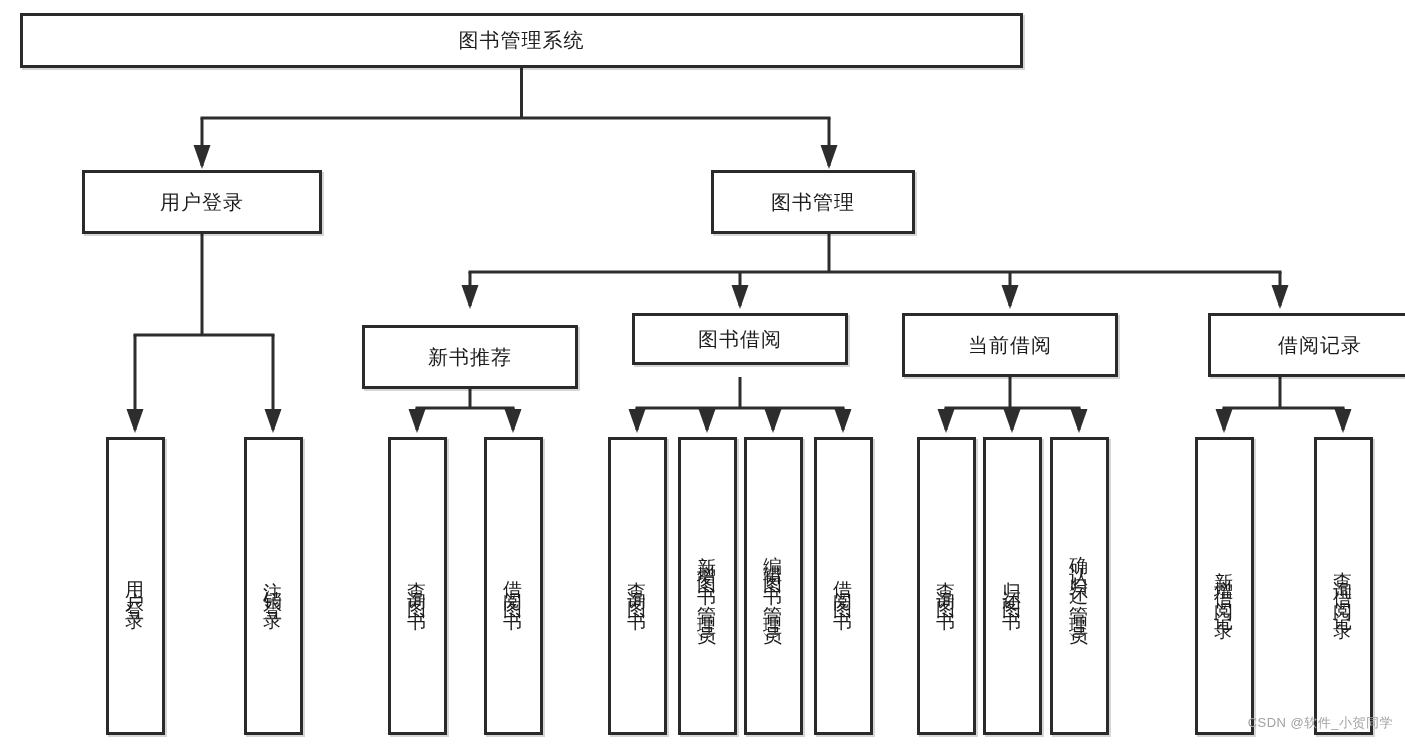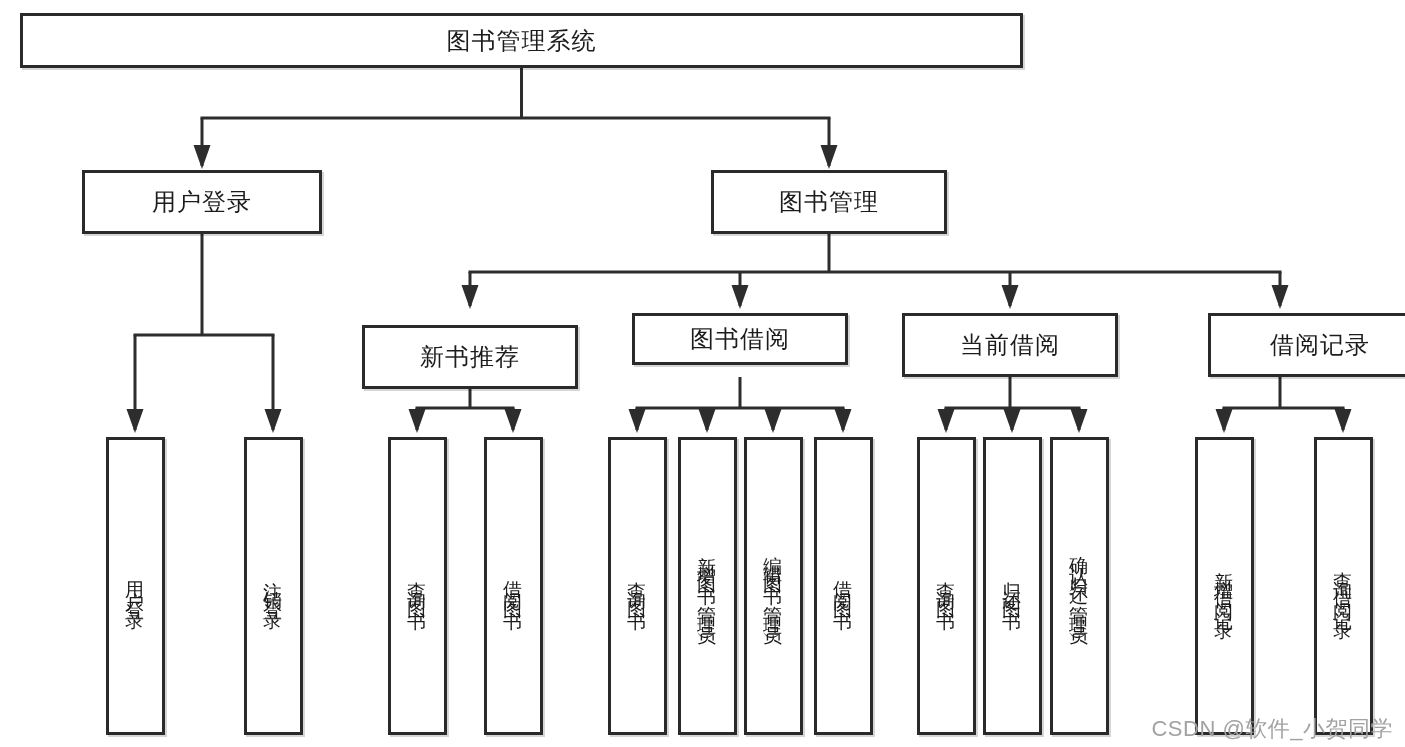--- a/index.html
+++ b/index.html
@@ -24,37 +24,37 @@
     background: #ffffff;
     border: 3px solid #2a2a2a;
     box-shadow: 2px 2px 0 rgba(0,0,0,0.16);
     display: flex;
     align-items: center;
     justify-content: center;
     color: #1c1c1c;
     z-index: 2;
   }
   .box.h span {
-    font-size: 24px;
+    font-size: 20px;
     letter-spacing: 1px;
     white-space: nowrap;
   }
   .box.v span {
     writing-mode: vertical-rl;
     text-orientation: mixed;
     font-size: 19px;
     line-height: 1;
     letter-spacing: 10px;
     white-space: nowrap;
   }
   .watermark {
     position: absolute;
     right: 12px;
     top: 714px;
-    font-size: 22px;
+    font-size: 13px;
     color: #a2a2a2;
     letter-spacing: 0.5px;
     z-index: 5;
     white-space: nowrap;
   }
 </style>
 </head>
 <body>
 
 <div class="canvas">
@@ -121,21 +121,21 @@
     </g>
   </svg>
 
   <div class="box h" style="left:20px; top:13px; width:1003px; height:55px;">
     <span>图书管理系统</span>
   </div>
 
   <div class="box h" style="left:82px; top:170px; width:240px; height:64px;">
     <span>用户登录</span>
   </div>
-  <div class="box h" style="left:711px; top:170px; width:236px; height:64px;">
+  <div class="box h" style="left:711px; top:170px; width:204px; height:64px;">
     <span>图书管理</span>
   </div>
 
   <div class="box h" style="left:362px; top:313px; width:216px; height:64px;margin-top:12px;">
     <span>新书推荐</span>
   </div>
   <div class="box h" style="left:632px; top:313px; width:216px; height:52px;">
     <span>图书借阅</span>
   </div>
   <div class="box h" style="left:902px; top:313px; width:216px; height:64px;">

